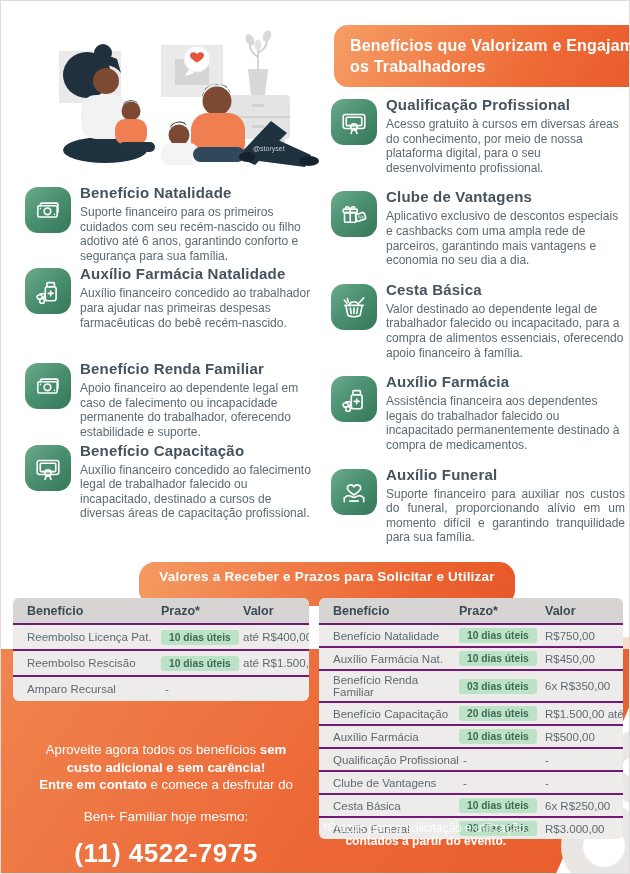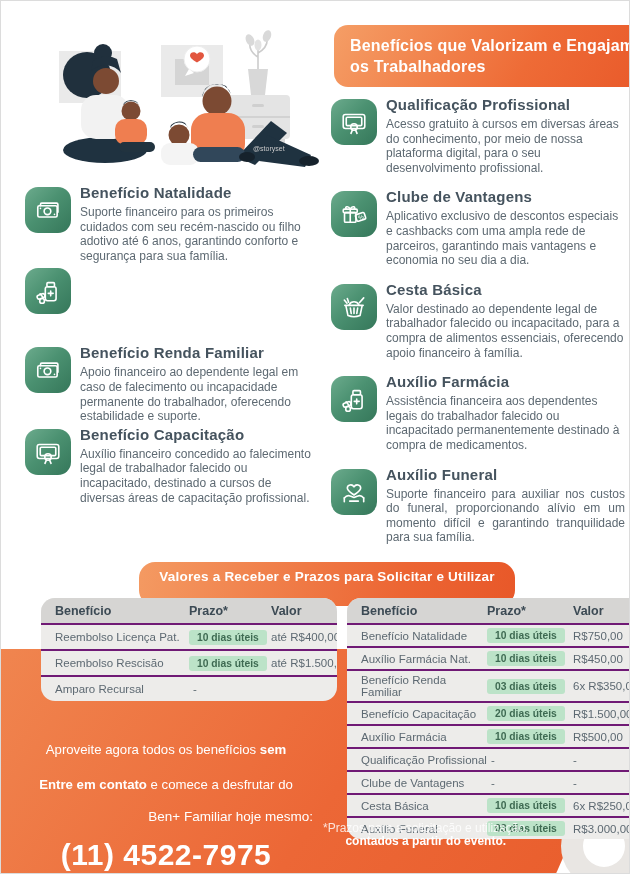--- a/index.html
+++ b/index.html
@@ -46,43 +46,43 @@
     position:absolute;left:0;top:648px;width:630px;height:226px;
     background:linear-gradient(125deg,#f0854f 0%,#ec6736 55%,#e95d2c 100%);
     clip-path:polygon(0 0,100% 0,100% 24%,88% 100%,0 100%);
   }
   .decor-gear-faint{position:absolute;left:604px;top:636px;width:40px;height:40px;border-radius:50%;
     background:#f8ddcb;}
   .decor-gear{position:absolute;left:594px;top:730px;width:72px;height:72px;}
   .decor-ring{position:absolute;left:560px;top:802px;width:42px;height:42px;border-radius:50%;
     border:22px solid #e9e6e3;background:#fff;}
   
-  .tbl{position:absolute;background:#edecea;border-radius:14px;overflow:hidden;
-    color:#5d6972;font-size:11.5px;margin-left:28px;}
+  .tbl{position:absolute;background:#edecea;border-radius:6px;overflow:hidden;
+    color:#5d6972;font-size:11.5px;}
   .tbl-left{left:12px;top:597px;width:296px;}
   .tbl-right{left:318px;top:597px;width:304px;}
   .thead{display:grid;background:#d6d5d3;color:#3c4a54;font-weight:bold;font-size:12.5px;
     padding:6px 0 5px 0;}
   .tbl-left .thead,.tbl-left .trow{grid-template-columns:148px 82px 1fr;}
   .tbl-right .thead,.tbl-right .trow{grid-template-columns:140px 86px 1fr;}
   .thead span:first-child,.trow .tname{padding-left:14px;}
   .trow{display:grid;align-items:center;border-top:2px solid #701a75;padding:3px 0;}
   .tbl-left .trow{min-height:18px;}
   .tbl-right .trow{min-height:15px;}
   .trow .tname{color:#5d6972;}
   .pill{display:inline-block;background:#bce3c8;color:#3e6a52;font-weight:bold;
     font-size:10.3px;padding:2px 8px;border-radius:3px;white-space:nowrap;}
   .dash{padding-left:4px;}
   .tval{padding-right:6px;white-space:nowrap;}
   
   .cta{position:absolute;left:18px;top:740px;width:294px;text-align:center;color:#fff;}
   .cta-p1{font-size:13.2px;line-height:17.5px;margin:0;}
   .cta-p1 b{font-weight:800;}
-  .cta-sub{font-size:13.5px;margin:15px 0 0 0;text-align:right;}
-  .cta-phone{font-size:30px;font-weight:800;letter-spacing:.5px;margin:14px 0 0 0;}
+  .cta-sub{font-size:13.5px;margin:15px 0 0 0;}
+  .cta-phone{font-size:26px;font-weight:800;letter-spacing:.5px;margin:14px 0 0 0;}
   .cta-swoosh{display:block;margin:2px auto 0 auto;}
   
   .footnote{position:absolute;left:322px;top:821px;font-size:12px;line-height:13px;text-align:center;}
   .footnote .fn1{color:rgba(255,255,255,.82);}
   .footnote .fn2{color:#fff;font-weight:bold;}
 </style>
 </head>
 <body>
 
 <div class="page">
@@ -174,20 +174,24 @@
       <div class="tile">
         <svg viewBox="0 0 26 26">
             <rect x="10.5" y="9" width="10" height="13" rx="2"></rect>
             <rect x="12" y="5.2" width="7" height="3.8" rx="1"></rect>
             <path d="M15.5 13 v4.5 M13.2 15.2 h4.6"></path>
             <rect x="2.8" y="16.2" width="7.4" height="3.6" rx="1.8" transform="rotate(-20 6.5 18)"></rect>
             <path d="M6.5 15.5 l1.2 3.4" transform="rotate(-20 6.5 18)"></path>
             <circle cx="7.5" cy="22.2" r="2.2"></circle>
           </svg>
       </div>
+      <div class="stext">
+        <div class="stitle">Auxílio Farmácia Natalidade</div>
+        <div class="sbody">Auxílio financeiro concedido ao trabalhador para ajudar nas primeiras despesas farmacêuticas do bebê recém-nascido.</div>
+      </div>
     </div>
     <div class="section">
       <div class="tile">
         <svg viewBox="0 0 26 26">
             <path d="M6 9 V7.8 a1.2 1.2 0 0 1 1.2-1.2 H21 a1.2 1.2 0 0 1 1.2 1.2 V15"></path>
             <rect x="3.5" y="9" width="18" height="10.5" rx="1.4"></rect>
             <circle cx="12.5" cy="14.2" r="3.1"></circle>
             <path d="M6 11.5 v.1 M19 17 v.1"></path>
           </svg>
       </div>
@@ -378,21 +382,21 @@
       <span class="tval">6x R$250,00</span>
     </div>
     <div class="trow">
       <span class="tname">Auxílio Funeral</span>
       <span><span class="pill">03 dias úteis</span></span>
       <span class="tval">R$3.000,00</span>
     </div>
   </div>
 
   <div class="cta">
-    <p class="cta-p1"><span>Aproveite agora todos os benefícios </span><b>sem</b><br><br><b>Entre em contato</b><span> e comece a desfrutar do</span></p>
+    <p class="cta-p1"><span>Aproveite agora todos os benefícios </span><b>sem</b><br><b>custo adicional e sem carência!</b><br><b>Entre em contato</b><span> e comece a desfrutar do</span></p>
     <p class="cta-sub">Ben+ Familiar hoje mesmo:</p>
     <p class="cta-phone">(11) 4522-7975</p>
     <svg class="cta-swoosh" width="175" height="14" viewBox="0 0 175 14">
       <path d="M8 9 C 45 2.5 118 1.5 168 5 C 172 5.5 170 7 160 7.5 C 120 10.5 55 12 12 10.5 C 5 10.2 3 9.6 8 9 Z" fill="#ffffff"></path>
     </svg>
   </div>
 
   <div class="footnote">
     <div class="fn1">*Prazos para a solicitação e utilização,</div>
     <div class="fn2">contados a partir do evento.</div>

